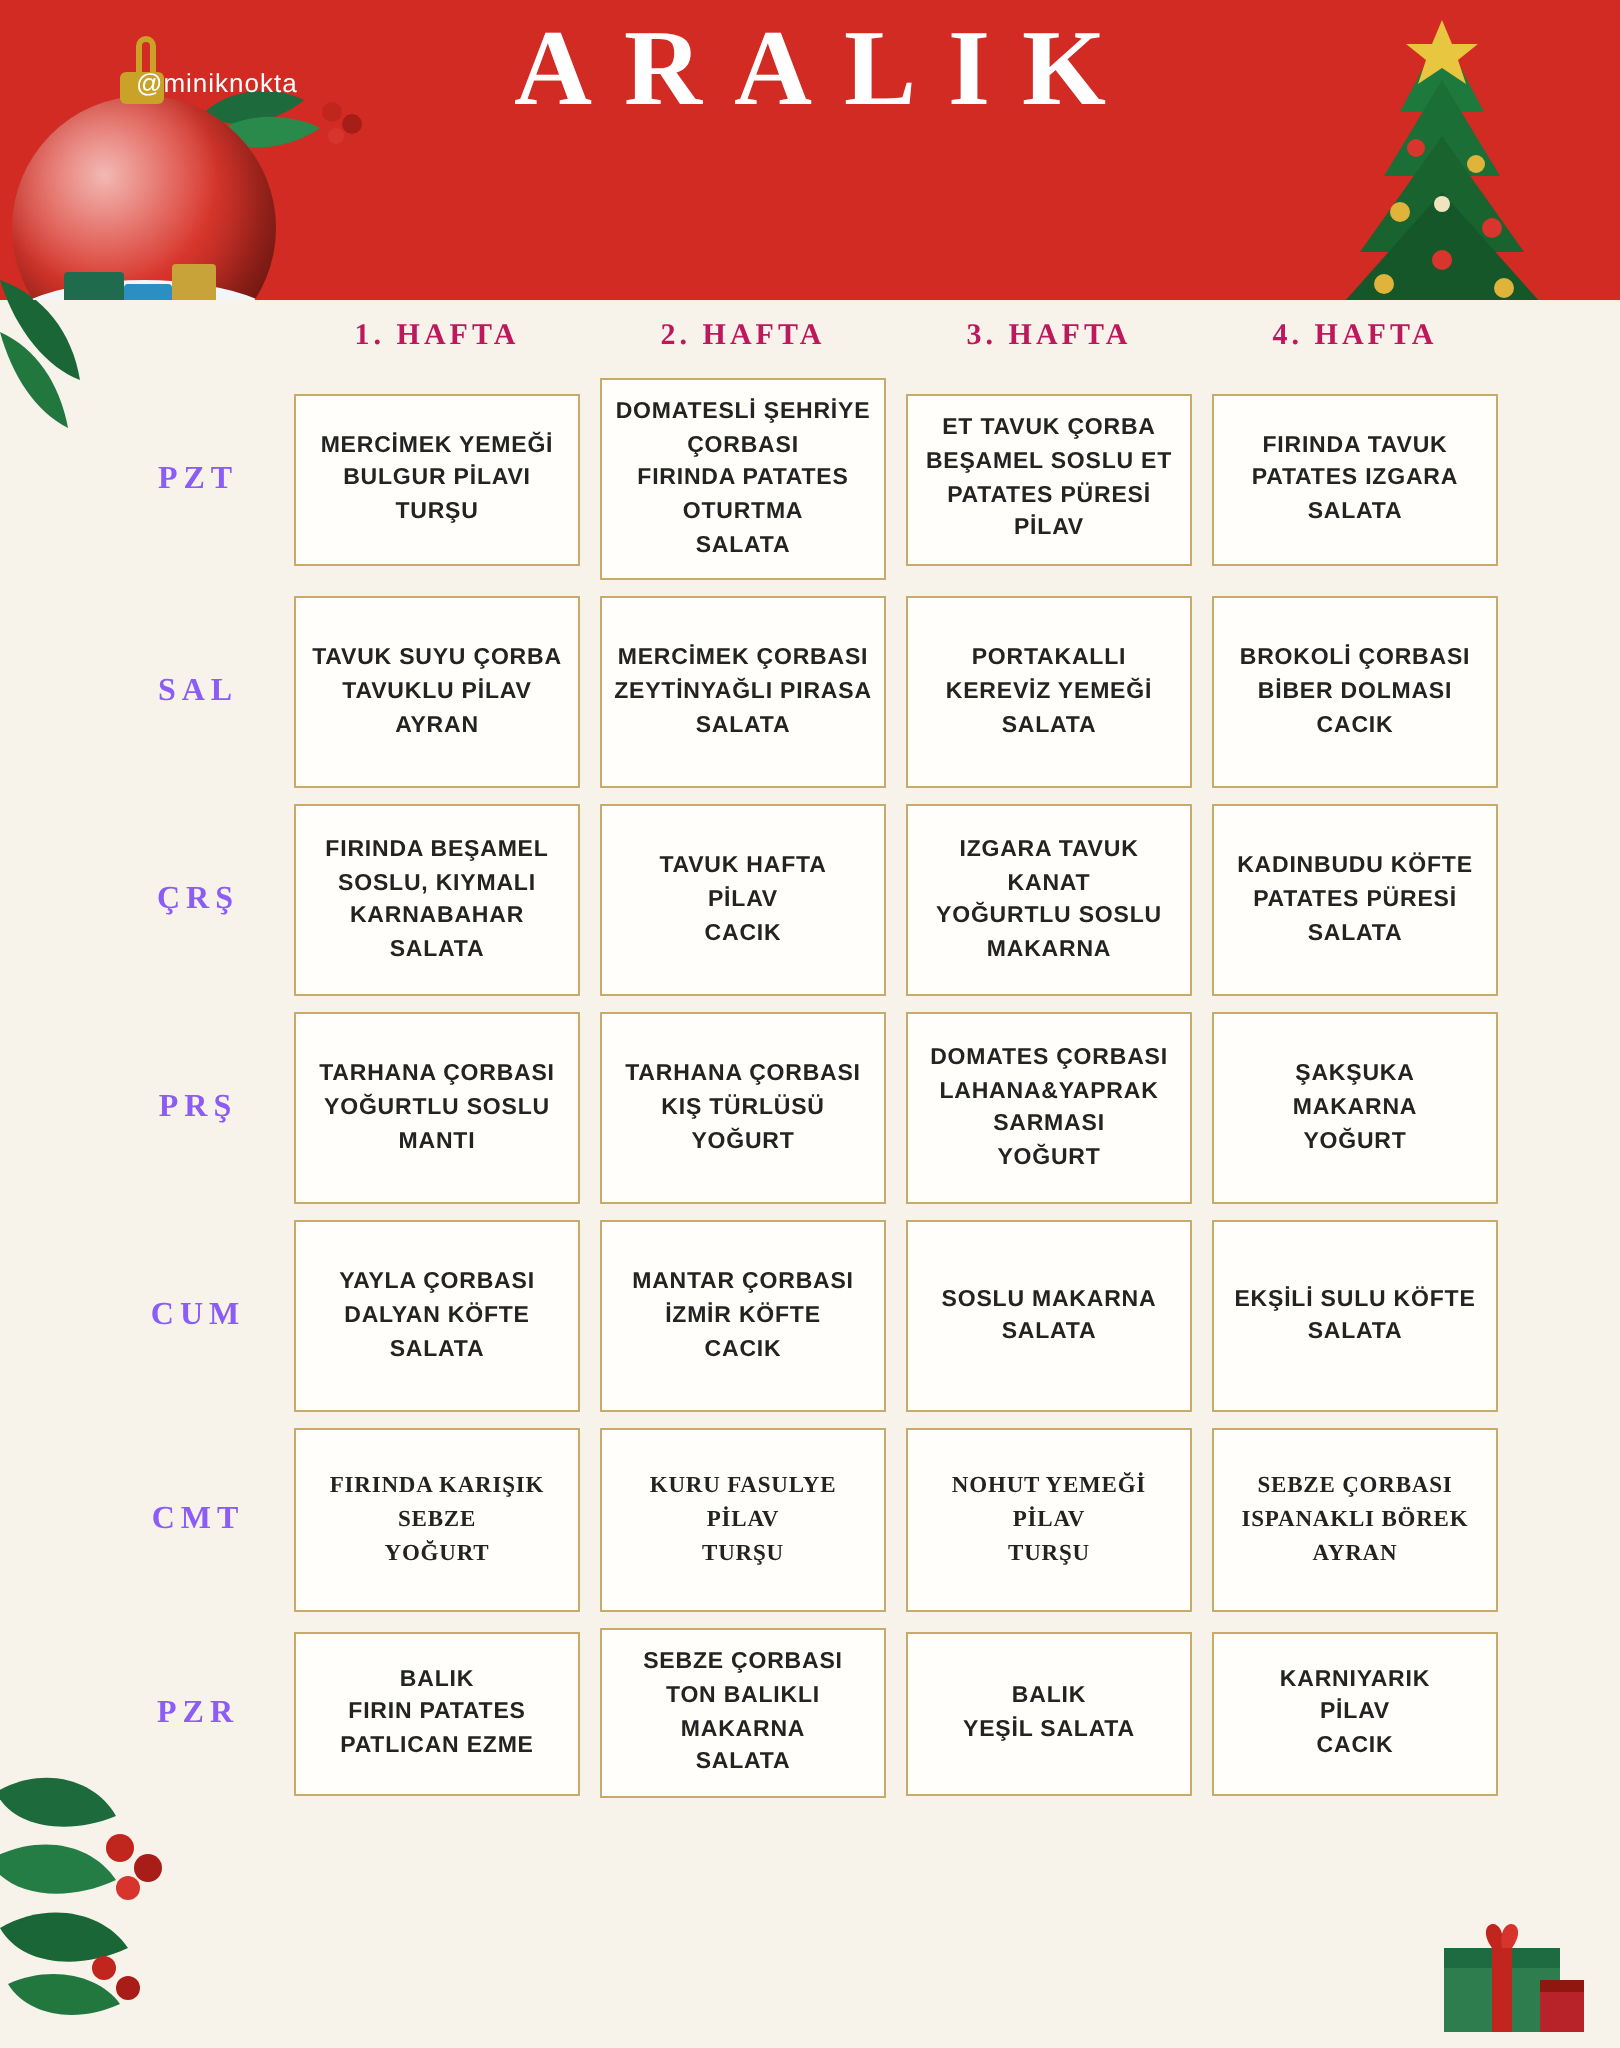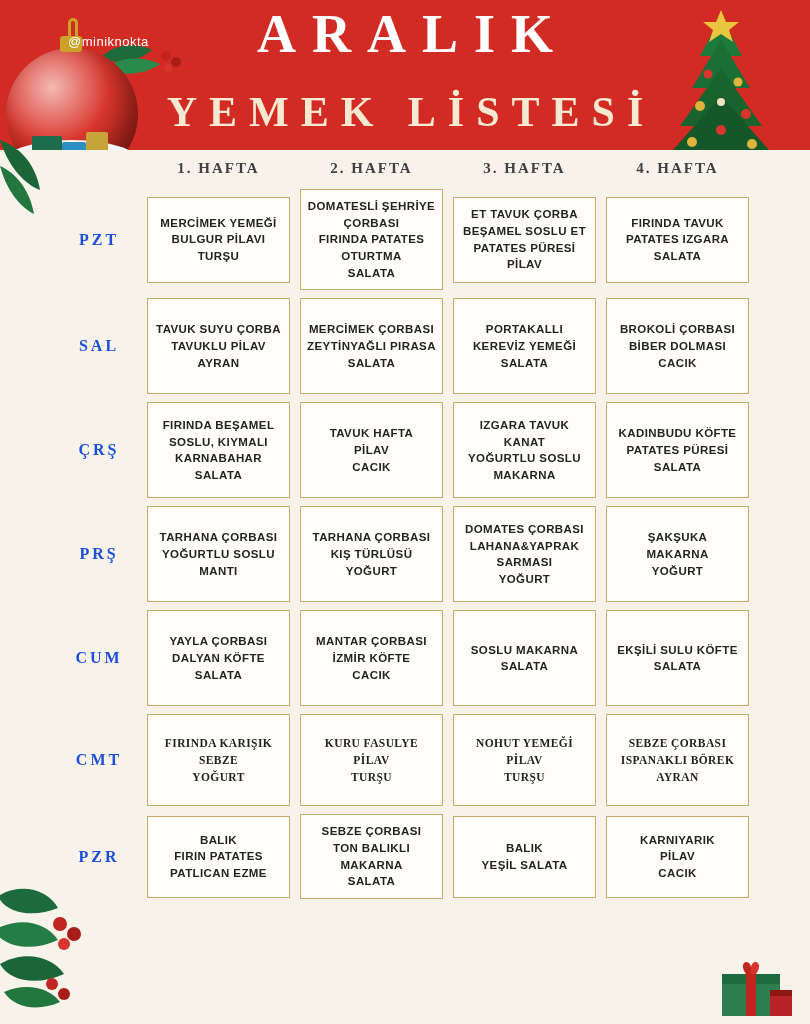--- a/index.html
+++ b/index.html
@@ -153,32 +153,32 @@
   }
   table.menu {
     width: 100%;
     border-collapse: collapse;
     table-layout: fixed;
   }
   table.menu th.week {
     font-family: "Liberation Serif", serif;
     font-size: 15px;
     letter-spacing: 2px;
-    color: #404040;
+    color: #be185d;
     font-weight: bold;
     padding: 6px 0 8px 0;
     text-align: center;
   }
   table.menu th.corner { width: 86px; }
   td.daylabel {
     width: 86px;
     font-family: "Liberation Serif", serif;
     font-size: 16px;
     letter-spacing: 3px;
-    color: #1d4ed8;
+    color: #8b5cf6;
     text-align: center;
     font-weight: bold;
     vertical-align: middle;
   }
   td.cellwrap {
     padding: 4px 5px;
     vertical-align: middle;
   }
   .cell {
     border: 1.5px solid #c8ab6a;
@@ -237,21 +237,20 @@
 </head>
 <body>
 
 <div class="page">
 
   <div class="header">
 
     <div class="watermark">@miniknokta</div>
 
     <div class="title-main">ARALIK</div>
-    <div class="title-sub">YEMEK LİSTESİ</div>
 
     <div class="ornament-hook"></div>
     <div class="ornament-cap"></div>
     <div class="ornament">
       <div class="snow"></div>
       <div class="gifts">
           <i></i>
           <i></i>
           <i></i>
         </div>

